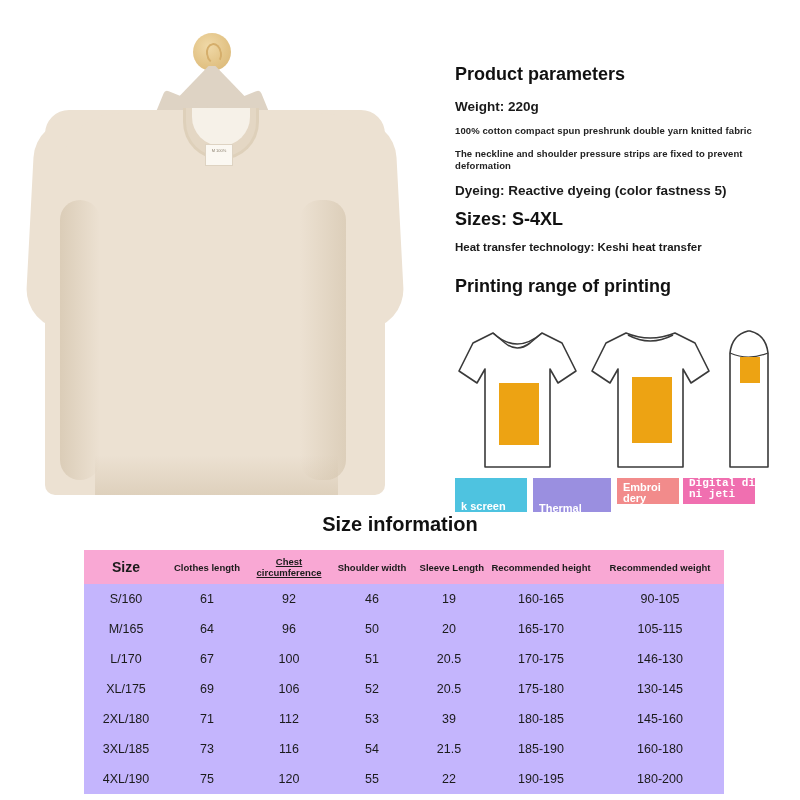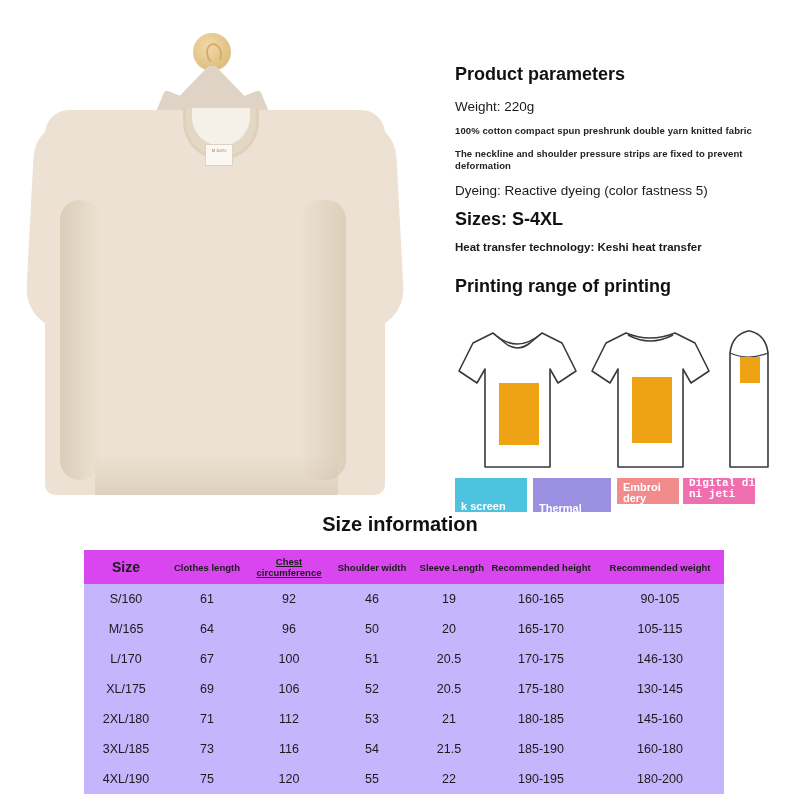--- a/index.html
+++ b/index.html
@@ -97,21 +97,21 @@
     border-radius: 20px;
   }
   .hem-shadow {
     position: absolute; left: 95px; top: 455px; width: 243px; height: 40px;
     background: linear-gradient(0deg, rgba(205,188,162,.45), rgba(236,225,210,0));
   }
 
   
   .params { position: absolute; left: 455px; top: 64px; width: 330px; }
   .h1 { font-size: 18px; font-weight: bold; color: #111; margin: 0 0 14px 0; }
-  .p-strong { font-size: 13.5px; font-weight: normal; color: #1a1a1a; margin: 0 0 11px 0; }
+  .p-strong { font-size: 13.5px; font-weight: bold; color: #1a1a1a; margin: 0 0 11px 0; }
   .p-small { font-size: 9.5px; color: #222; line-height: 12px; margin: 0 0 11px 0; letter-spacing: .1px; font-weight: bold; }
   .p-mid { font-size: 11.5px; font-weight: bold; color: #1a1a1a; margin: 0 0 10px 0; line-height: 14px; }
   .h1.second { margin-top: 22px; margin-bottom: 10px; }
 
   
   .print-row { position: absolute; left: 455px; top: 325px; width: 340px; height: 150px; }
   .tee { position: absolute; top: 0; }
   .tee svg { display: block; }
   .tag-row { position: absolute; left: 455px; top: 478px; width: 345px; height: 26px; }
   .tag {
@@ -123,21 +123,21 @@
 
   
   .size-title {
     position: absolute; left: 0; top: 513px; width: 800px; text-align: center;
     font-size: 20px; font-weight: bold; color: #111;
   }
   table.size {
     position: absolute; left: 84px; top: 550px; width: 640px;
     border-collapse: collapse;
   }
-  table.size thead tr { background: #d946ef; }
+  table.size thead tr { background: #f9a8d4; }
   table.size th {
     font-size: 9.5px; font-weight: bold; color: #1b1b1b;
     padding: 6px 2px; text-align: center; line-height: 11px;
   }
   table.size th.size-col { font-size: 14px; }
   table.size td {
     font-size: 12.5px; color: #1b1b1b; text-align: center;
     padding: 8px 2px; background: #c4b5fd;
   }
   table.size td.first { font-size: 12.5px; }
@@ -270,21 +270,21 @@
           <td>52</td>
           <td>20.5</td>
           <td>175-180</td>
           <td>130-145</td>
         </tr>
         <tr>
           <td class="first">2XL/180</td>
           <td>71</td>
           <td>112</td>
           <td>53</td>
-          <td>21</td>
+          <td>39</td>
           <td>180-185</td>
           <td>145-160</td>
         </tr>
         <tr>
           <td class="first">3XL/185</td>
           <td>73</td>
           <td>116</td>
           <td>54</td>
           <td>21.5</td>
           <td>185-190</td>

